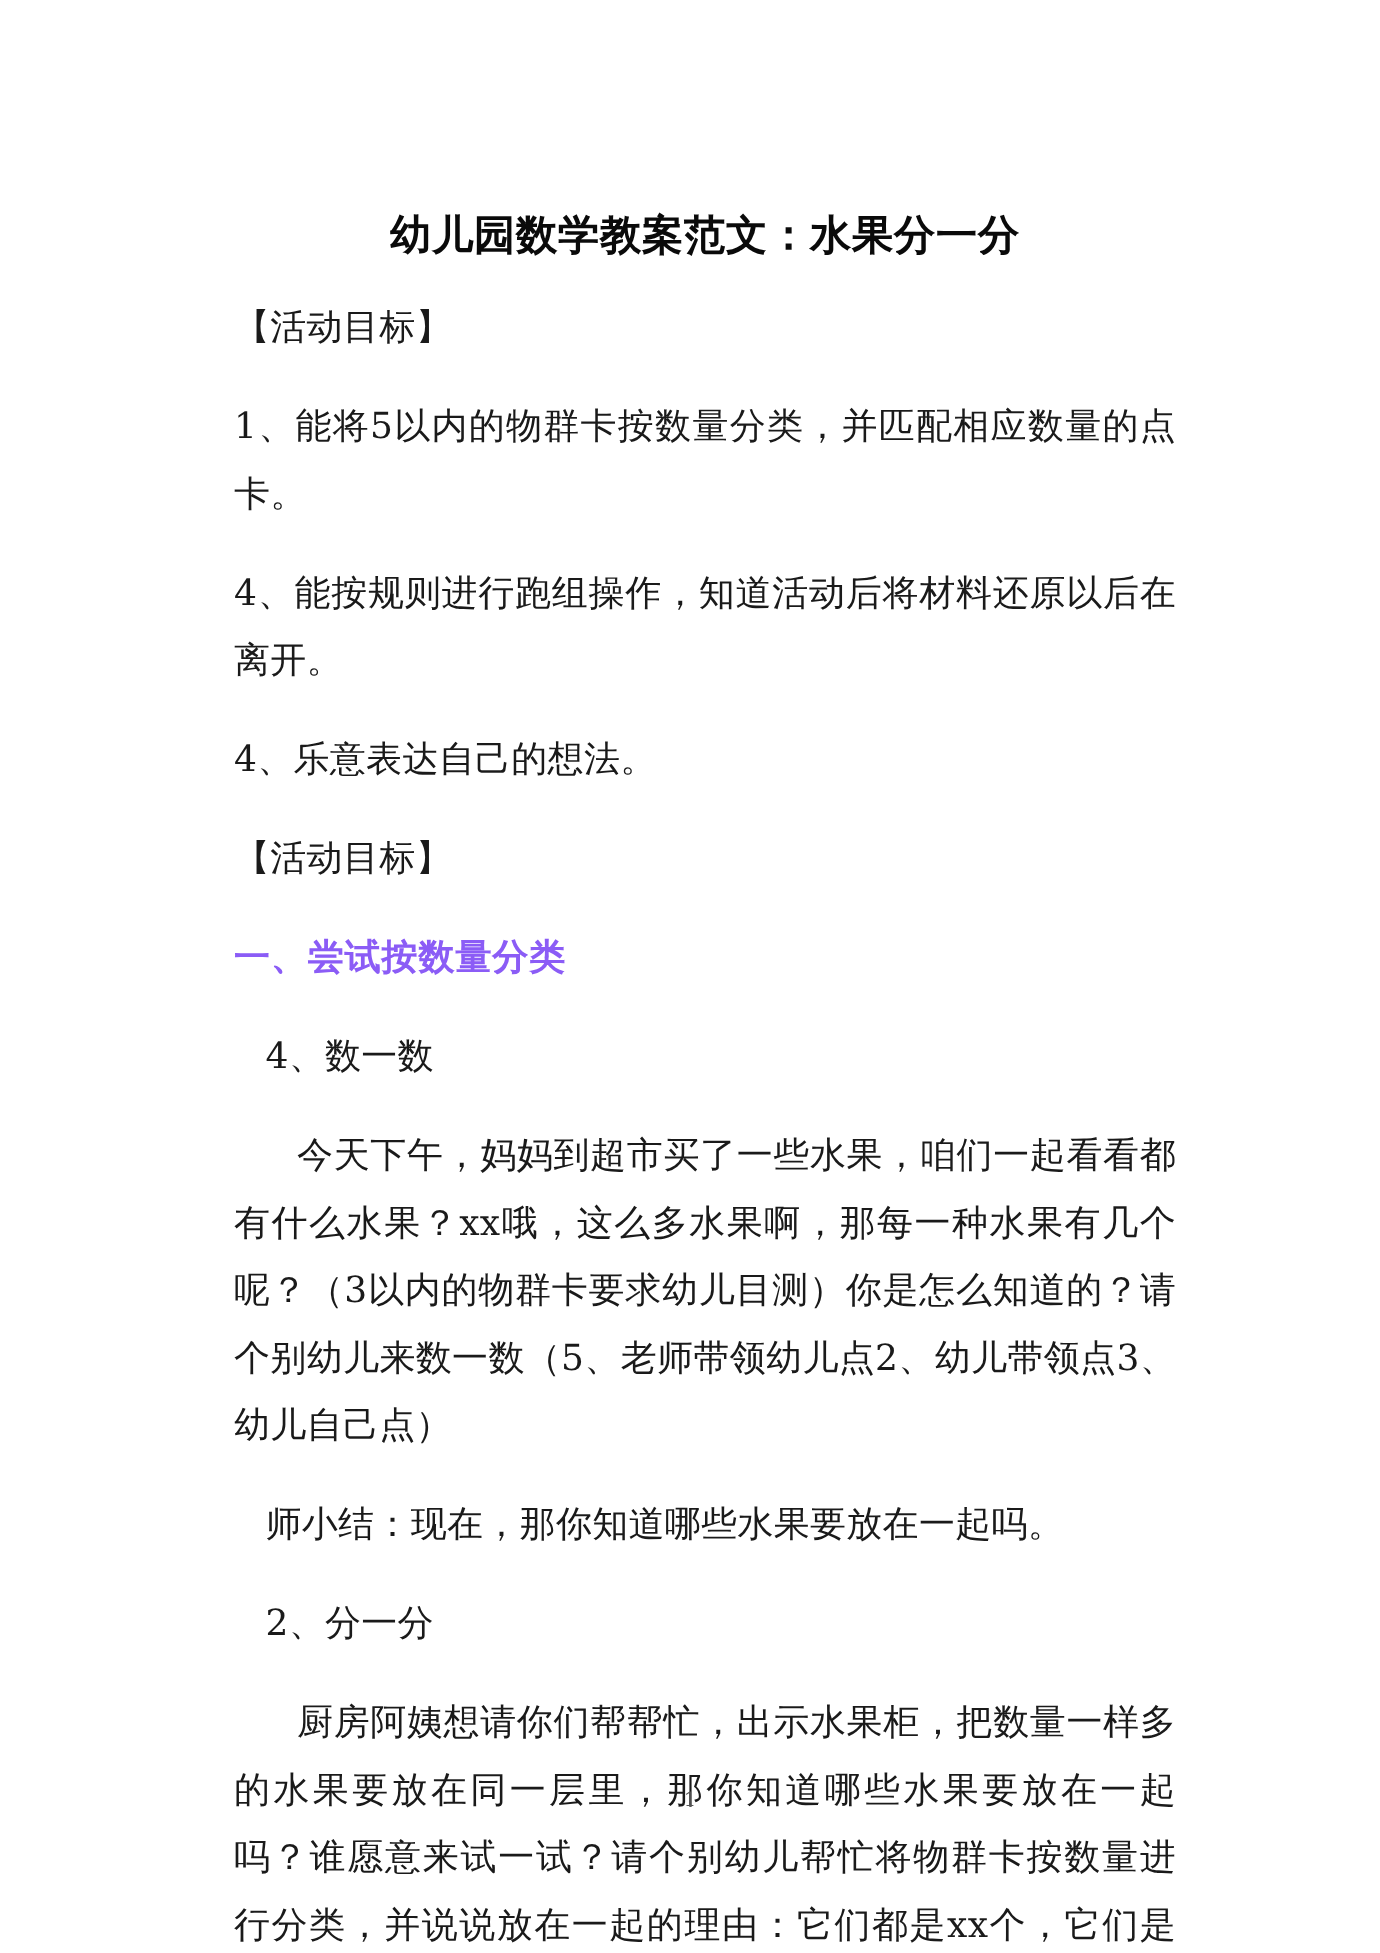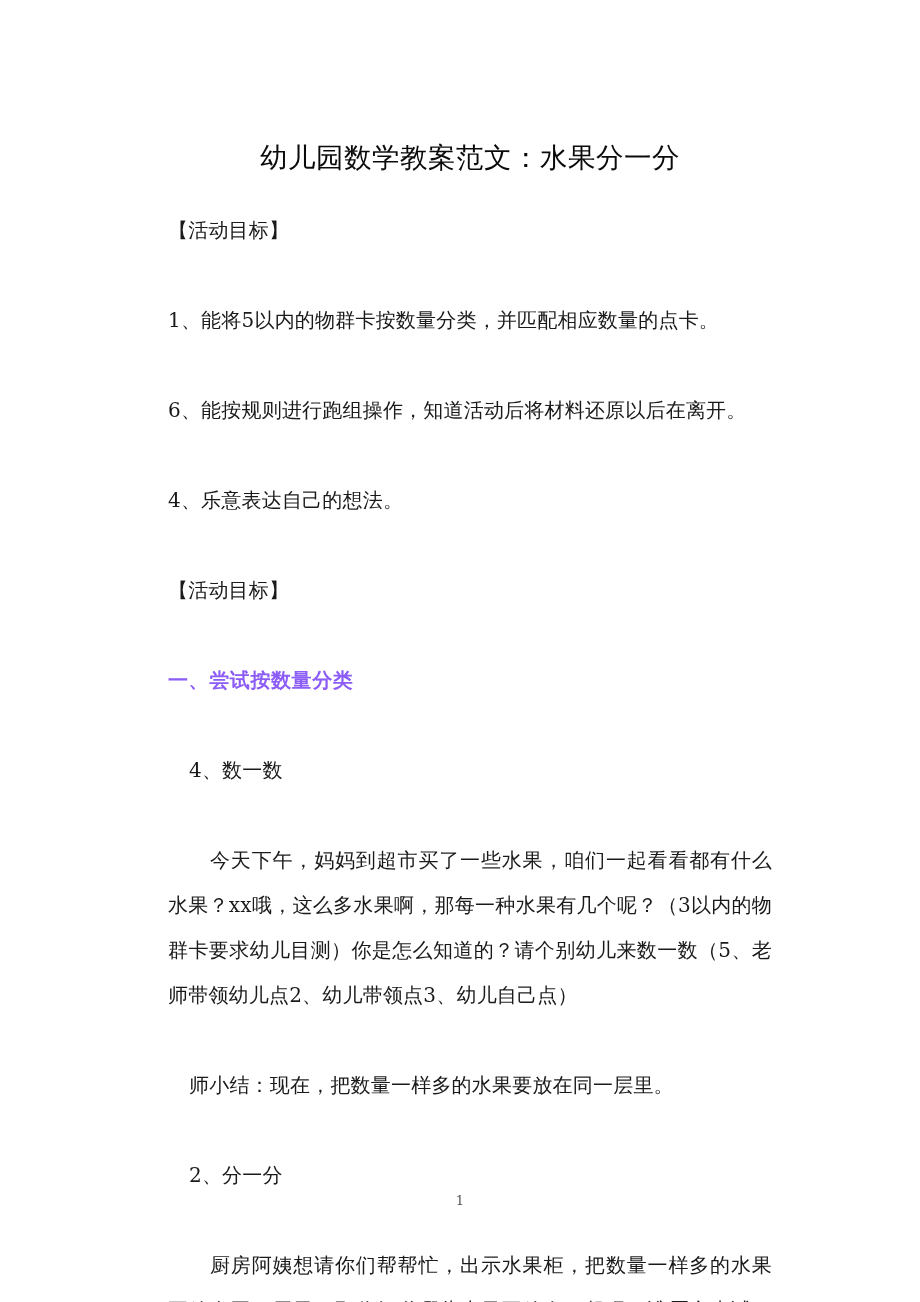--- a/index.html
+++ b/index.html
@@ -28,38 +28,38 @@
 
   #doc-body {
     position: absolute;
     left: 152px;
     top: 0;
     width: 636px;
   }
 
   .doc-title {
     font-family: "DejaVu Sans", "Liberation Sans", sans-serif;
-    font-weight: 400;
+    font-weight: 700;
     font-size: 27.5px;
     line-height: 40px;
     text-align: center;
     letter-spacing: 0.5px;
     margin: 0;
     padding-top: 137px;
     color: #0a0a0a;
     white-space: nowrap;
   }
 
   .para {
     font-family: "DejaVu Serif", "Liberation Serif", serif;
-    font-size: 20px;
+    font-size: 24px;
     line-height: 45px;
     text-align: justify;
     text-justify: inter-ideograph;
-    margin: 16px;
+    margin: 4px;
     color: #1a1a1a;
     letter-spacing: 0.2px;
   }
 
   .para.indent-1 {
     text-indent: 21px;
   }
   .para.indent-2 {
     text-indent: 42px;
   }
@@ -100,21 +100,21 @@
     <div class="gap-xl"></div>
 
     <p class="para">【活动目标】</p>
 
     <div class="gap-s"></div>
 
     <p class="para">1、能将5以内的物群卡按数量分类，并匹配相应数量的点卡。</p>
 
     <div class="gap-s"></div>
 
-    <p class="para">6、能按规则进行跑组操作，知道活动后将材料还原以后在离开。</p>
+    <p class="para">4、能按规则进行跑组操作，知道活动后将材料还原以后在离开。</p>
 
     <div class="gap-s"></div>
 
     <p class="para">4、乐意表达自己的想法。</p>
 
     <div class="gap-s"></div>
 
     <p class="para">【活动目标】</p>
 
     <div class="gap-s"></div>
@@ -124,21 +124,21 @@
     <div class="gap-s"></div>
 
     <p class="para indent-1">4、数一数</p>
 
     <div class="gap-s"></div>
 
     <p class="para indent-2">今天下午，妈妈到超市买了一些水果，咱们一起看看都有什么水果？xx哦，这么多水果啊，那每一种水果有几个呢？（3以内的物群卡要求幼儿目测）你是怎么知道的？请个别幼儿来数一数（5、老师带领幼儿点2、幼儿带领点3、幼儿自己点）</p>
 
     <div class="gap-m"></div>
 
-    <p class="para indent-1">师小结：现在，把数量一样多的水果要放在同一层里。</p>
+    <p class="para indent-1">师小结：现在，那你知道哪些水果要放在一起吗。</p>
 
     <div class="gap-m"></div>
 
     <p class="para indent-1">2、分一分</p>
 
     <div class="gap-m"></div>
 
     <p class="para indent-2">厨房阿姨想请你们帮帮忙，出示水果柜，把数量一样多的水果要放在同一层里，那你知道哪些水果要放在一起吗？谁愿意来试一试？请个别幼儿帮忙将物群卡按数量进行分类，并说说放在一起的理由：它们都是xx个，它们是一样多的，所以要放在同一层里。</p>
 
   </div>

